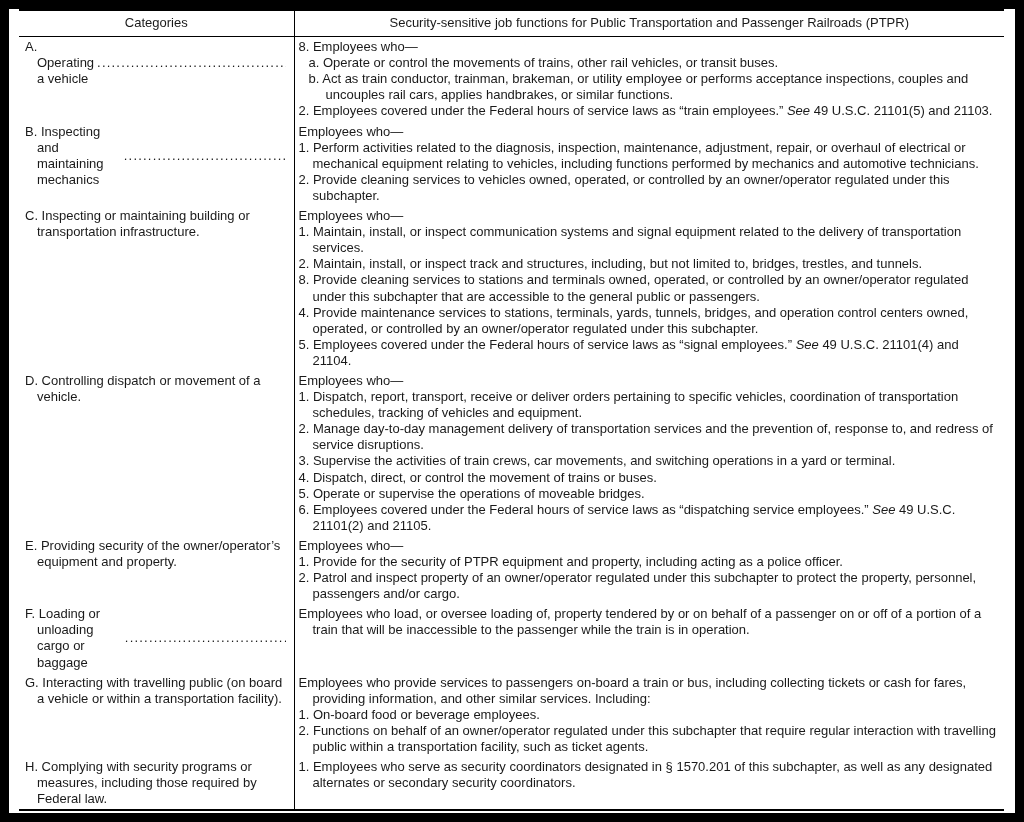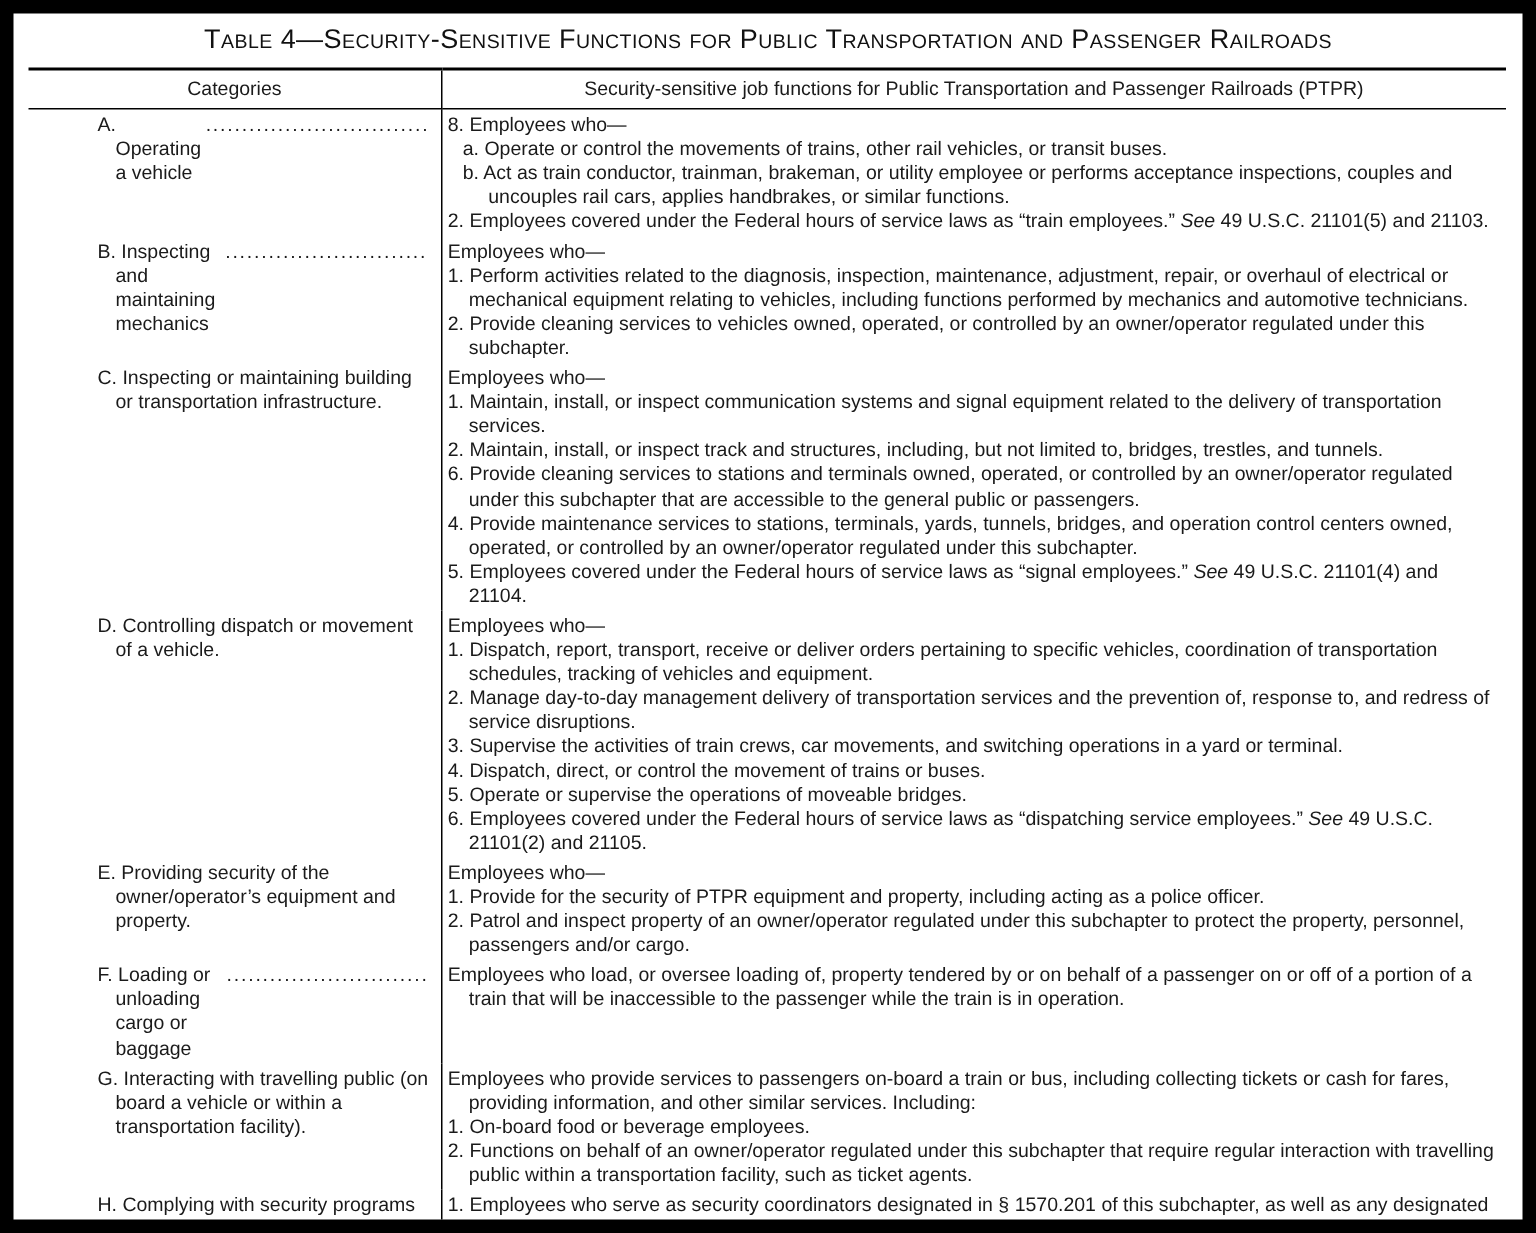--- a/index.html
+++ b/index.html
@@ -42,21 +42,21 @@
     padding: 4px 4px 5px 4px;
   }
   thead th.cat-h { border-right: 1px solid #000; }
   tbody { border-bottom: 2px solid #000; }
   td { vertical-align: top; }
   td.cat-cell {
     border-right: 1px solid #000;
     padding: 2px 8px 2px 6px;
   }
   td.fn-cell { padding: 2px 6px 2px 4px; }
-  .cat-line { display: flex; align-items: flex-start; margin-left: 40px; }
+  .cat-line { display: flex; align-items: center; }
   .cat-text {
     flex: 0 1 auto;
     padding-left: 12px;
     text-indent: -12px;
   }
   .leader {
     flex: 1 1 auto;
     overflow: hidden;
     white-space: nowrap;
     margin-left: 3px;
@@ -66,21 +66,20 @@
     letter-spacing: 1.2px;
   }
   .fn-item { padding-left: 14px; text-indent: -14px; }
   .fn-item.lvl2 { margin-left: 10px; padding-left: 17px; text-indent: -17px; }
   .ital { font-style: italic; text-align: right; }
 </style>
 </head>
 <body>
 
 <div class="page">
-  <div class="doc-title">Table 4—Security-Sensitive Functions for Public Transportation and Passenger Railroads</div>
 
   <table class="fr-table">
     <colgroup>
       <col class="col-cat">
       <col class="col-fn">
     </colgroup>
     <thead>
       <tr>
         <th class="cat-h">Categories</th>
         <th>Security-sensitive job functions for Public Transportation and Passenger Railroads (PTPR)</th>
@@ -120,21 +119,21 @@
     <td class="cat-cell">
       <div class="cat-line">
         <span class="cat-text">C. Inspecting or maintaining building or transportation infrastructure.</span>
 
       </div>
     </td>
     <td class="fn-cell">
             <div class="fn-item"><span>Employees who—</span></div>
             <div class="fn-item"><span>1. Maintain, install, or inspect communication systems and signal equipment related to the delivery of transportation services.</span></div>
             <div class="fn-item"><span>2. Maintain, install, or inspect track and structures, including, but not limited to, bridges, trestles, and tunnels.</span></div>
-            <div class="fn-item"><span>6. Provide cleaning services to stations and terminals owned, operated, or controlled by an owner/operator regulated under this subchapter that are accessible to the general public or passengers.</span></div>
+            <div class="fn-item"><span>8. Provide cleaning services to stations and terminals owned, operated, or controlled by an owner/operator regulated under this subchapter that are accessible to the general public or passengers.</span></div>
             <div class="fn-item"><span>4. Provide maintenance services to stations, terminals, yards, tunnels, bridges, and operation control centers owned, operated, or controlled by an owner/operator regulated under this subchapter.</span></div>
             <div class="fn-item"><span>5. Employees covered under the Federal hours of service laws as “signal employees.” </span><span class="ital">See</span><span> 49 U.S.C. 21101(4) and 21104.</span></div>
           </td>
   </tr>
 
   <tr>
     <td class="cat-cell">
       <div class="cat-line">
         <span class="cat-text">D. Controlling dispatch or movement of a vehicle.</span>
 

